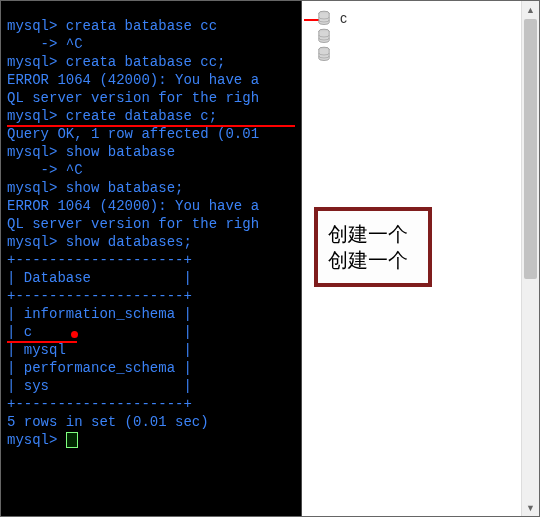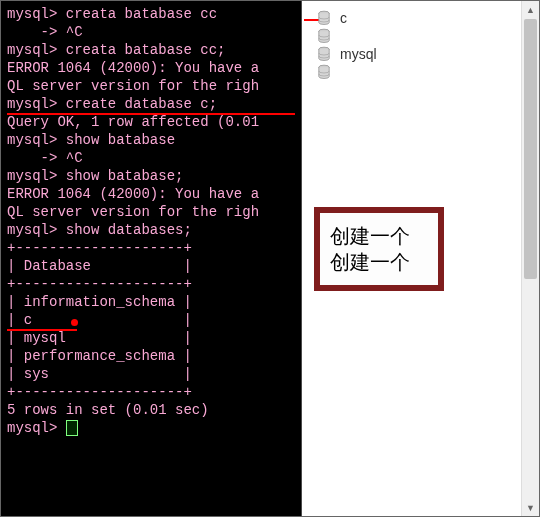--- a/index.html
+++ b/index.html
@@ -16,22 +16,22 @@
     display: flex;
     width: 540px;
     height: 517px;
     border: 1px solid #666;
     box-sizing: border-box;
   }
   .terminal {
     width: 300px;
     flex: 0 0 300px;
     background: #000;
-    color: #f9a8d4;
-    padding: 4px 6px;
+    color: #3b82f6;
+    padding: 16px 6px;
     box-sizing: border-box;
     line-height: 18px;
     white-space: pre;
     overflow: hidden;
     font-size: 14px;
     position: relative;
   }
   .terminal .line { display:block; white-space: pre; }
   .terminal .hl {
     position: relative;
@@ -109,22 +109,22 @@
     right:-5px; top:-3px;
     width:8px; height:8px;
     border-radius:50%;
     background:#ff0000;
   }
 
   .annotation {
     position:absolute;
     left: 12px;
     top: 206px;
-    width: 130px;
-    border: 6px solid #7f1d1d;
+    width: 118px;
+    border: 4px solid #7f1d1d;
     background: #fdfdfd;
     padding: 10px 10px;
     font-family: SimSun, "Songti SC", serif;
     font-size: 20px;
     line-height: 26px;
     color: #000;
     box-sizing: border-box;
   }
 
   .scrollbar {
@@ -183,29 +183,20 @@
               <path d="M2.8 10 a5.2 2 0 0 0 10.4 0" fill="none" stroke="#999" stroke-width="0.6"></path>
             </svg></span>
         </div>
         <div class="db-item">
           <span class="db-icon"><svg viewBox="0 0 16 16">
               <ellipse cx="8" cy="3.2" rx="5.2" ry="2" fill="#cfcfcf" stroke="#888" stroke-width="0.7"></ellipse>
               <path d="M2.8 3.2 V12.5 a5.2 2 0 0 0 10.4 0 V3.2" fill="#d6d6d6" stroke="#888" stroke-width="0.7"></path>
               <path d="M2.8 7 a5.2 2 0 0 0 10.4 0" fill="none" stroke="#999" stroke-width="0.6"></path>
               <path d="M2.8 10 a5.2 2 0 0 0 10.4 0" fill="none" stroke="#999" stroke-width="0.6"></path>
             </svg></span>
-          <span>mysql</span>
-        </div>
-        <div class="db-item">
-          <span class="db-icon"><svg viewBox="0 0 16 16">
-              <ellipse cx="8" cy="3.2" rx="5.2" ry="2" fill="#cfcfcf" stroke="#888" stroke-width="0.7"></ellipse>
-              <path d="M2.8 3.2 V12.5 a5.2 2 0 0 0 10.4 0 V3.2" fill="#d6d6d6" stroke="#888" stroke-width="0.7"></path>
-              <path d="M2.8 7 a5.2 2 0 0 0 10.4 0" fill="none" stroke="#999" stroke-width="0.6"></path>
-              <path d="M2.8 10 a5.2 2 0 0 0 10.4 0" fill="none" stroke="#999" stroke-width="0.6"></path>
-            </svg></span>
         </div>
       </div>
 
     <div class="annotation">
       <div>创建一个</div>
       <div>创建一个</div>
     </div>
 
     <div class="scrollbar">
       <div class="btn top">▲</div>

